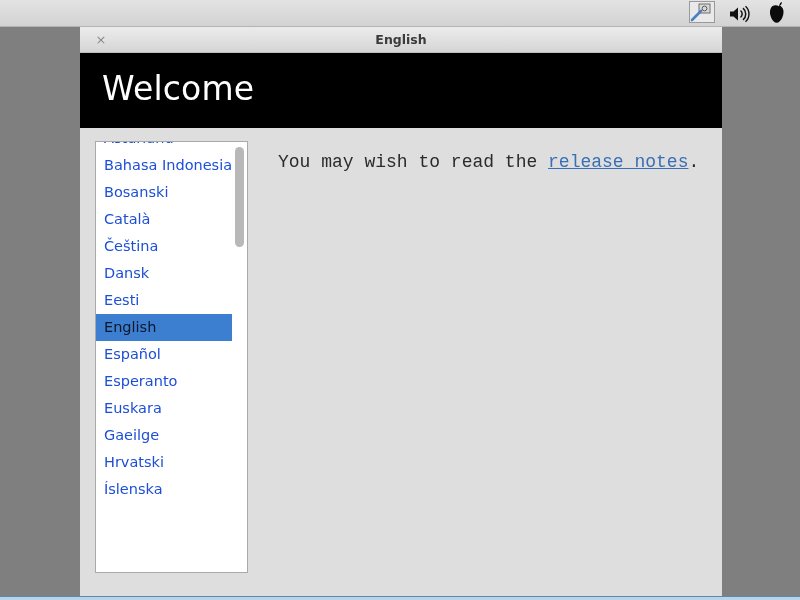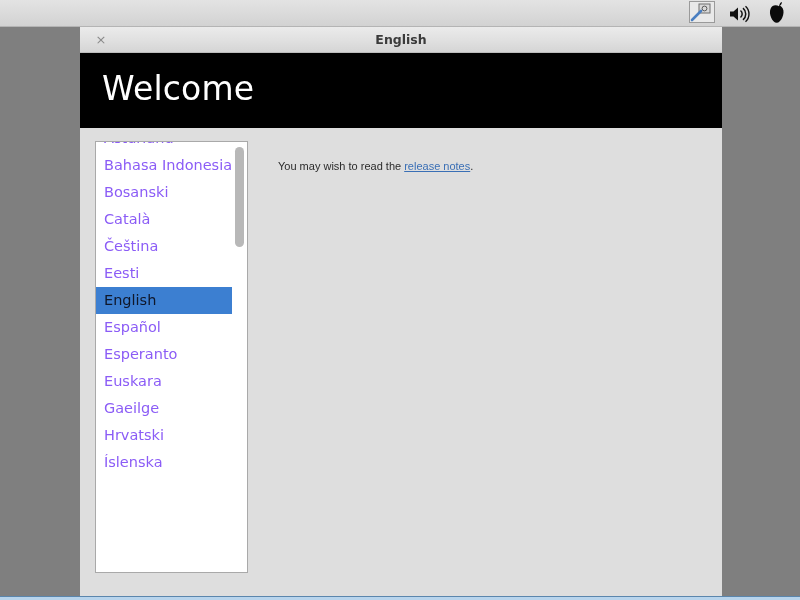--- a/index.html
+++ b/index.html
@@ -125,21 +125,21 @@
     position: absolute;
     left: 0;
     top: -17px;
     width: 136px;
   }
   .lang-item {
     height: 27px;
     line-height: 27px;
     padding-left: 8px;
     font-size: 14.5px;
-    color: #8b5cf6;
+    color: #1d4ed8;
     white-space: nowrap;
     cursor: pointer;
     box-sizing: border-box;
     font-family: "DejaVu Sans", sans-serif;
   }
   .lang-item.selected {
     background: #3c7fd1;
     color: #0f172a;
   }
   
@@ -163,24 +163,23 @@
   }
 
   
   #info-pane {
     position: absolute;
     left: 198px;
     top: 24px;
     right: 14px;
   }
   #info-text {
-    font-size: 11px;
+    font-size: 18px;
     color: #2b2b2b;
-    font-family: Liberation Sans, sans-serif;
-    margin-top: 8px;
+    font-family: Liberation Mono, monospace;
   }
   #release-link {
     color: #3a6fb5;
     text-decoration: underline;
     cursor: pointer;
   }
 
   
   #bottom-strip {
     position: absolute;
@@ -247,20 +246,21 @@
 
   <div id="win-body">
 
     <div id="lang-listbox">
       <div id="lang-list">
           <div class="lang-item">Asturianu</div>
           <div class="lang-item">Bahasa Indonesia</div>
           <div class="lang-item">Bosanski</div>
           <div class="lang-item">Català</div>
           <div class="lang-item">Čeština</div>
+          <div class="lang-item">Dansk</div>
           <div class="lang-item">Eesti</div>
           <div class="lang-item selected">English</div>
           <div class="lang-item">Español</div>
           <div class="lang-item">Esperanto</div>
           <div class="lang-item">Euskara</div>
           <div class="lang-item">Gaeilge</div>
           <div class="lang-item">Hrvatski</div>
           <div class="lang-item">Íslenska</div>
         </div>
       <div id="lang-scrollbar">

